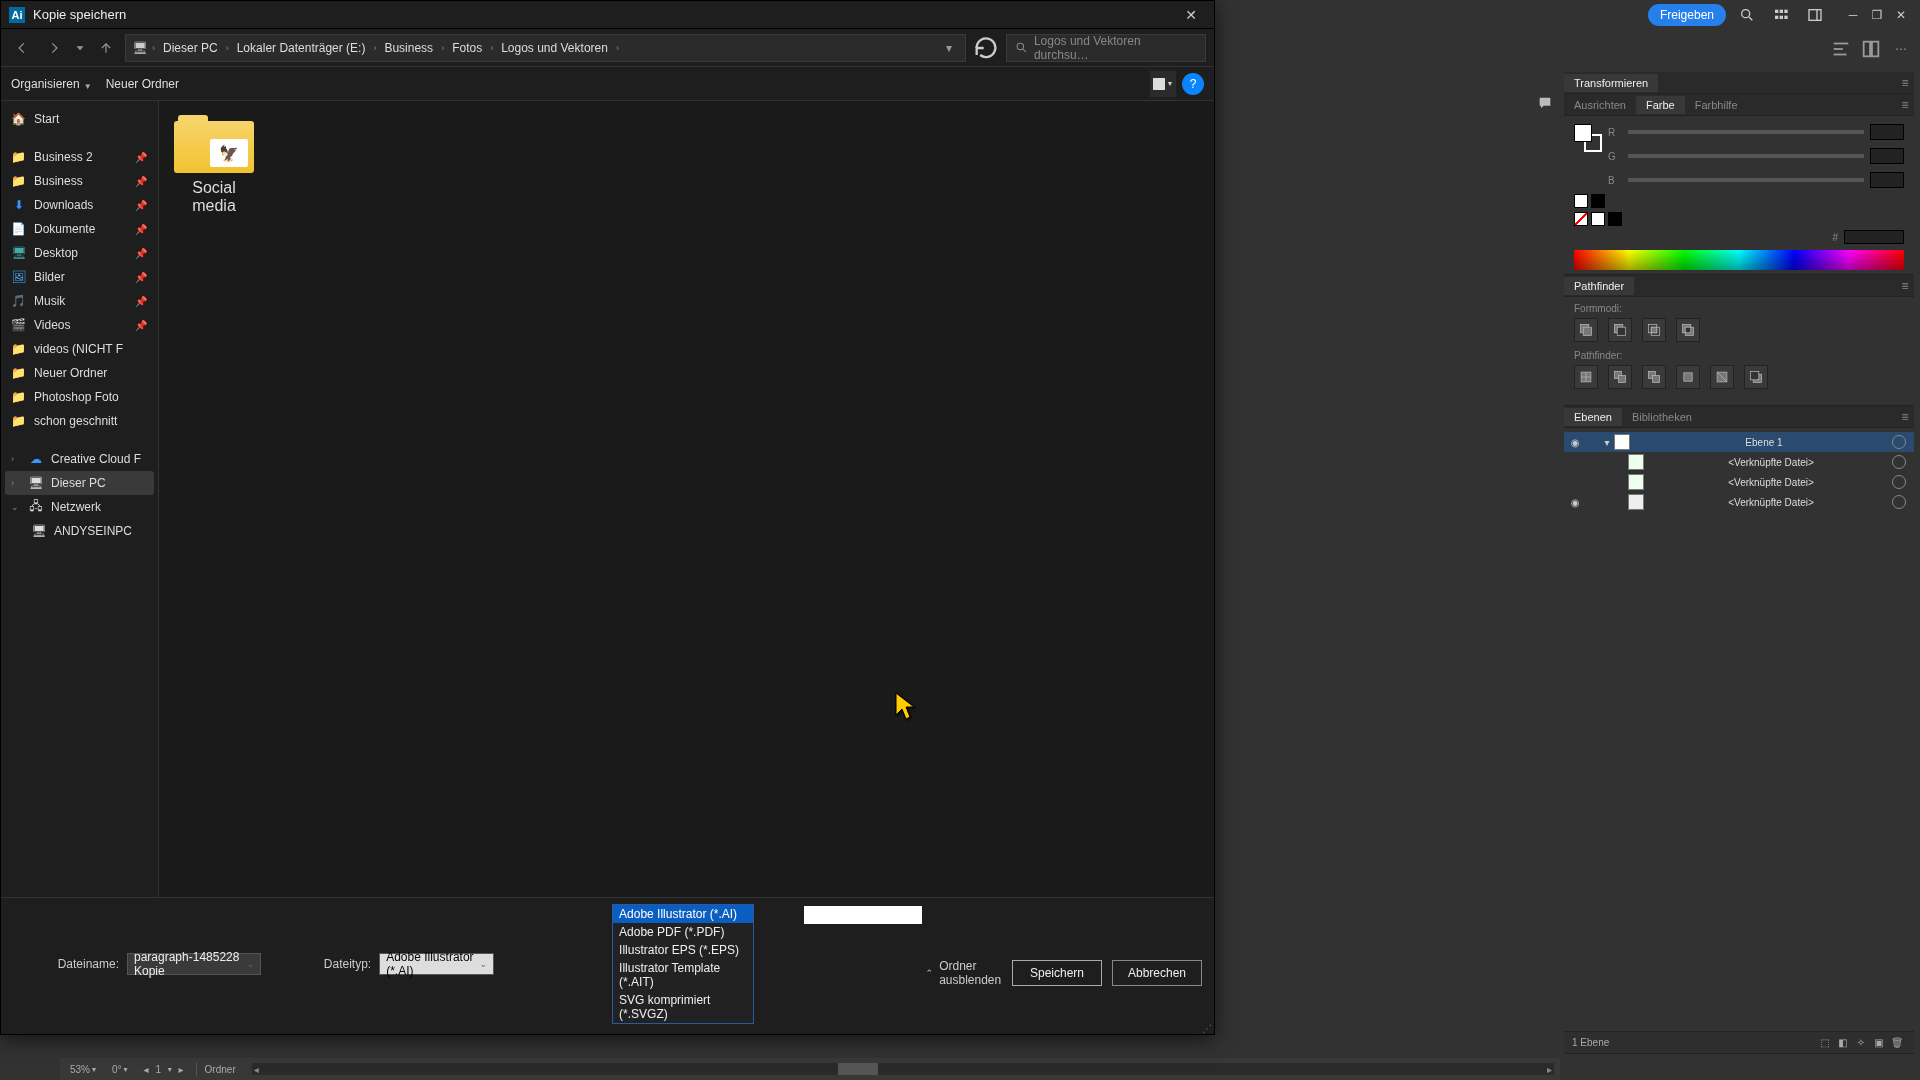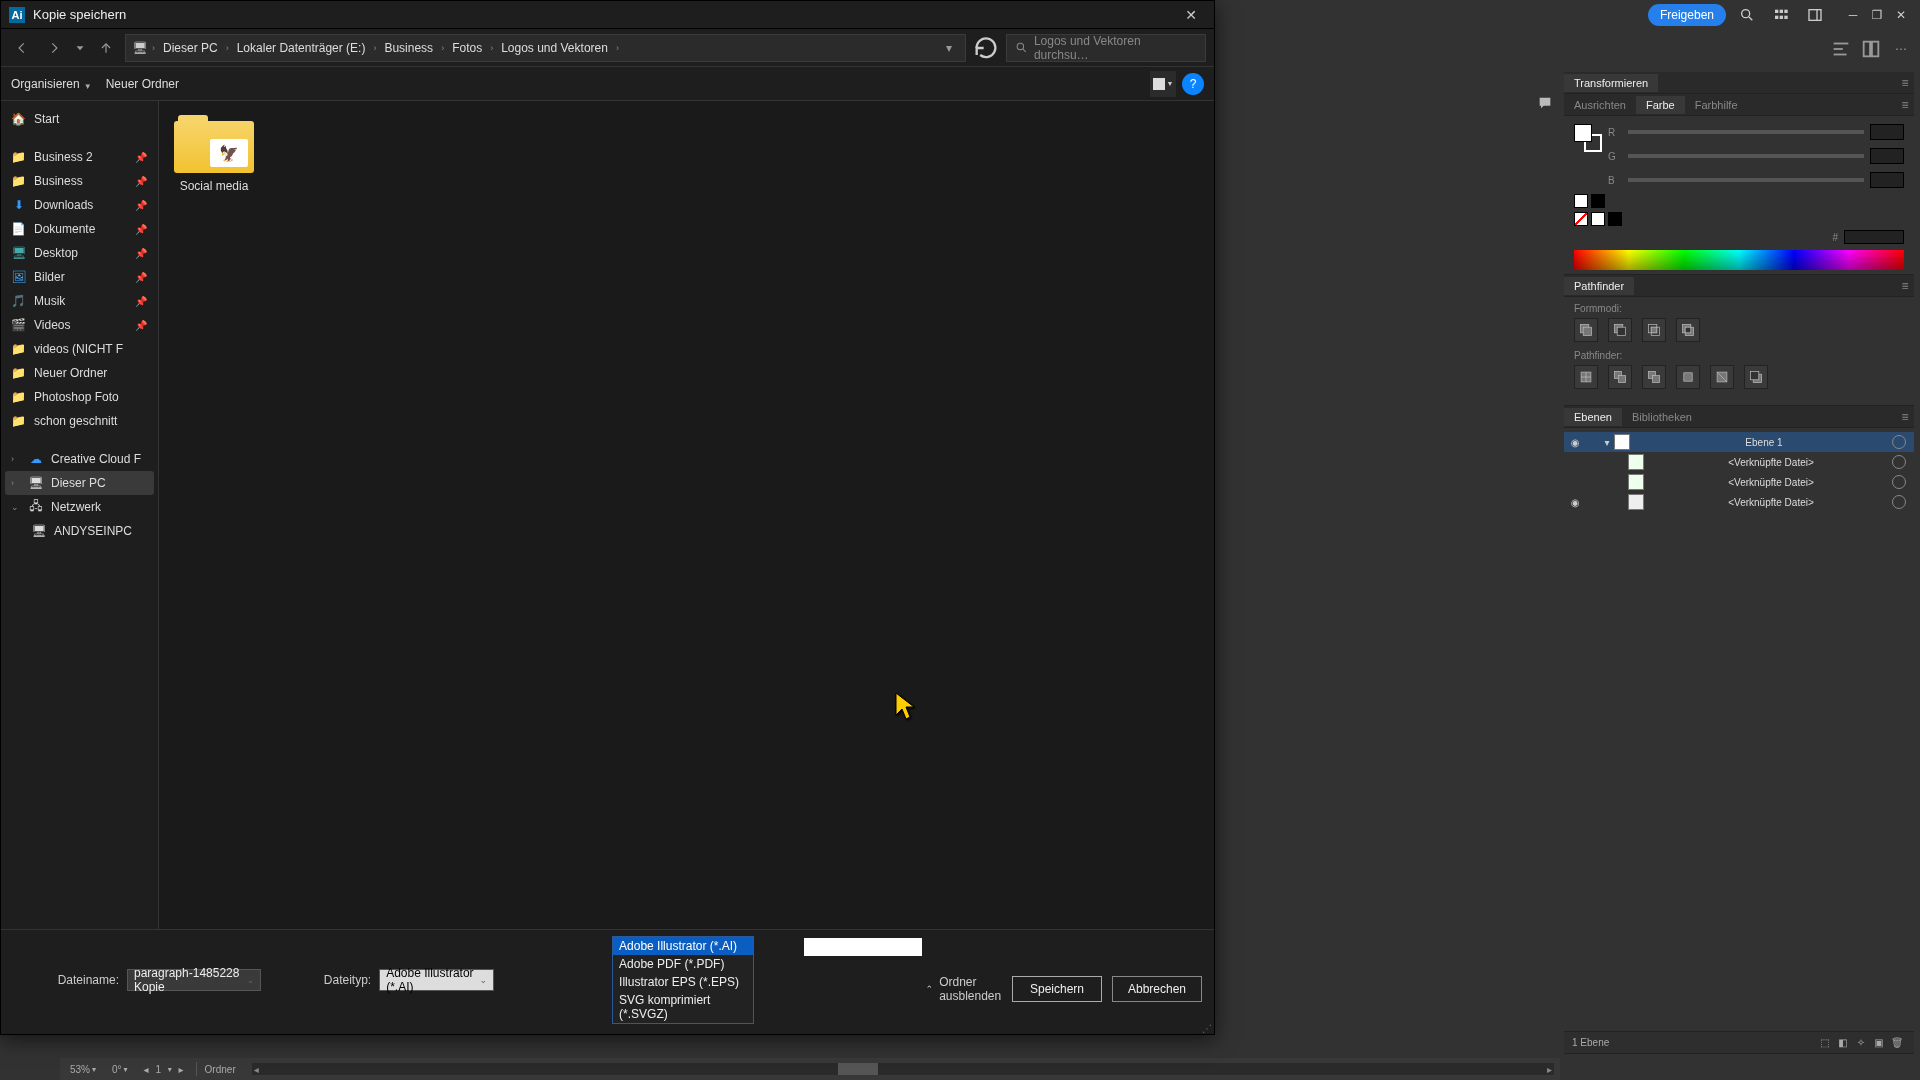--- a/index.html
+++ b/index.html
@@ -101,21 +101,21 @@
 .sb-item.sel { background:#3a3a3a; }
 .sb-item .exp { width:10px; color:#888; font-size:9px; }
 .sb-gap { height:14px; }
 
 .file-area { flex:1; background:#1a1a1a; padding:12px; display:flex; align-items:flex-start; gap:16px; position:relative; }
 .folder-card { width:86px; display:flex; flex-direction:column; align-items:center; gap:6px; }
 .folder-ic { width:80px; height:60px; position:relative; }
 .folder-ic .fld { width:80px; height:52px; background:linear-gradient(180deg,#f7d469 0%, #f2c22f 100%); border-radius:3px; position:absolute; bottom:0; }
 .folder-ic .tab { width:30px; height:12px; background:#f7d469; border-radius:3px 3px 0 0; position:absolute; top:2px; left:4px; }
 .folder-ic .prev { position:absolute; right:6px; bottom:6px; width:38px; height:28px; background:#fff; border-radius:2px; display:flex; align-items:center; justify-content:center; font-size:16px; }
-.folder-label { color:#ddd; font-size:12px; text-align:center; }
+.folder-label { color:#ddd; font-size:16px; text-align:center; }
 
 .cursor { position:absolute; top:590px; left:735px; width:24px; height:30px; pointer-events:none; }
 .cursor svg { width:24px; height:30px; filter:drop-shadow(1px 1px 1px #000); }
 
 .dlg-bottom { background:#1e1e1e; padding:6px 12px 10px 12px; display:flex; flex-direction:row; gap:4px; border-top:1px solid #333; position:relative; }
 .form-row { display:flex; align-items:center; gap:8px; }
 .form-label { width:106px; text-align:right; color:#ccc; font-size:12px; }
 .form-input { flex:1; height:22px; background:#3a3a3a; border:1px solid #555; color:#eee; padding:0 6px; font-size:12px; display:flex; align-items:center; justify-content:space-between; }
 .form-input.sel { background:#ddd; color:#000; }
 .form-input .car { font-size:9px; color:#666; }
@@ -590,20 +590,21 @@
       <div class="form-label">Dateityp:</div>
       <div class="form-input sel">
           <span>Adobe Illustrator (*.AI)</span>
           <span class="car">⌄</span>
         </div>
     </div>
     <div class="dropdown-list">
       <div class="dd-item hl">Adobe Illustrator (*.AI)</div>
       <div class="dd-item">Adobe PDF (*.PDF)</div>
       <div class="dd-item">Illustrator EPS (*.EPS)</div>
+      <div class="dd-item">Illustrator Template (*.AIT)</div>
       <div class="dd-item">SVG komprimiert (*.SVGZ)</div>
     </div>
     <div class="dd-extra"></div>
 
     <div class="dlg-footer">
       <div class="hide-folders">
           <span class="car">⌃</span>
           <span>Ordner ausblenden</span>
         </div>
       <div class="footer-btns">

